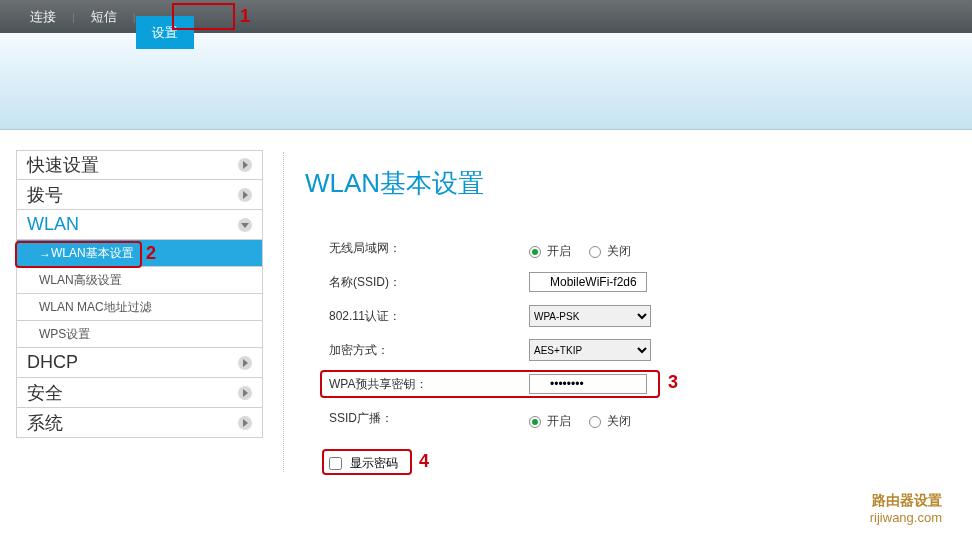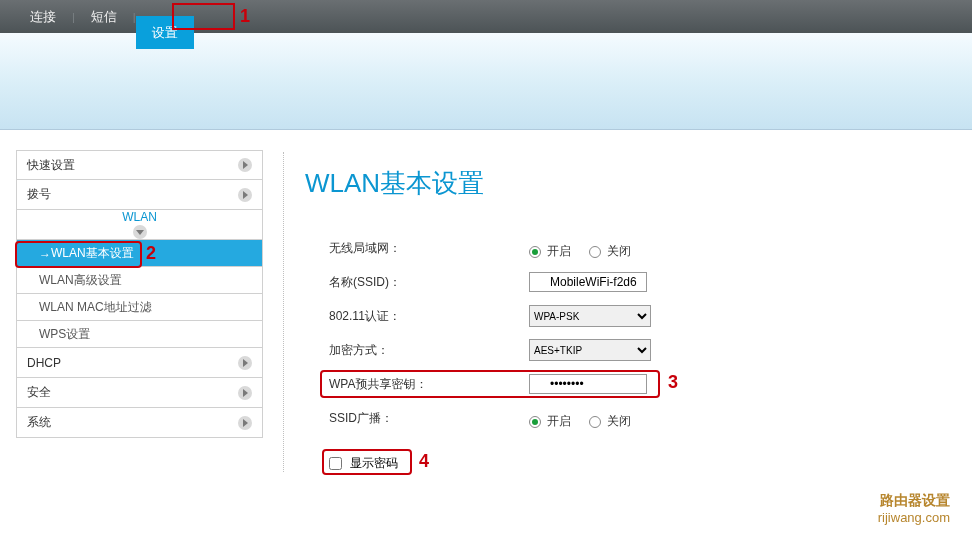--- a/index.html
+++ b/index.html
@@ -6,43 +6,43 @@
     body { width: 972px; height: 535px; background: #fff; position: relative; overflow: hidden; }
     .top-nav { height: 33px; background: linear-gradient(#6a6f72, #4c5356); display: flex; align-items: center; padding-left: 14px; font-size: 13px; }
     .nav-item { color: #f0f0f0; padding: 0 16px; cursor: pointer; height: 100%; display: flex; align-items: center; }
     .nav-sep { color: #7a8185; font-size: 11px; }
     .nav-item.active { background: #09a0dc; color: #fff; margin-top: 32px; }
     .nav-annot-box { position: absolute; border: 2px solid #c8000a; pointer-events: none; }
     .annot-num { position: absolute; color: #c8000a; font-size: 18px; font-weight: bold; }
     .banner { height: 97px; background: linear-gradient(#f5fbff 0%, #dbeff8 50%, #c7e3f2 100%); border-bottom: 1px solid #b0cadc; }
     .content { display: flex; padding-top: 20px; }
     .sidebar { width: 247px; margin-left: 16px; }
-    .side-cat { height: 30px; border: 1px solid #d0d0d0; border-top: none; display: flex; align-items: center; justify-content: space-between; padding: 0 10px; font-size: 12px; color: #333; cursor: pointer; background: #fff; }
+    .side-cat { height: 30px; border: 1px solid #d0d0d0; border-top: none; display: flex; align-items: center; justify-content: space-between; padding: 0 10px; font-size: 18px; color: #333; cursor: pointer; background: #fff; }
     .side-cat:first-child { border-top: 1px solid #d0d0d0; }
-    .side-cat.active-cat { color: #0b96d1; flex-direction: column; }
+    .side-cat.active-cat { color: #0b96d1; }
     .arrow-icon { width: 14px; height: 14px; border-radius: 50%; background: #d9d9d9; position: relative; }
     .arrow-icon::after { content: ""; position: absolute; left: 5px; top: 3px; border-left: 5px solid #7a7a7a; border-top: 4px solid transparent; border-bottom: 4px solid transparent; }
     .arrow-icon.down::after { left: 3px; top: 5px; border-top: 5px solid #7a7a7a; border-left: 4px solid transparent; border-right: 4px solid transparent; border-bottom: none; }
     .side-item { height: 27px; border: 1px solid #d0d0d0; border-top: none; display: flex; align-items: center; padding-left: 22px; font-size: 12px; color: #555; cursor: pointer; background: #fff; }
     .side-item.selected { background: #25a9e0; color: #fff; }
     .sidebar-wrap { position: relative; }
     .main { flex: 1; padding-left: 42px; padding-top: 16px; }
     .vline { position: absolute; left: 283px; top: 152px; width: 0; border-left: 1px dotted #c0c0c0; height: 320px; }
     .page-title { color: #0b96d1; font-size: 26px; font-weight: normal; margin-bottom: 30px; }
     .form-row { display: flex; align-items: center; height: 34px; font-size: 12px; color: #333; }
     .form-label { width: 224px; padding-left: 24px; }
     .radio-group { display: flex; gap: 18px; align-items: center; }
     .radio-opt { display: flex; align-items: center; gap: 6px; cursor: pointer; margin-top: 7px; }
     .radio { appearance: none; width: 12px; height: 12px; border: 1px solid #888; border-radius: 50%; position: relative; }
     .radio:checked::after { content: ""; position: absolute; width: 6px; height: 6px; background: #1a9e3a; border-radius: 50%; top: 2px; left: 2px; }
     .text-input { width: 118px; height: 20px; border: 1px solid #999; font-size: 12px; padding-left: 20px; }
     .select { width: 122px; height: 22px; border: 1px solid #999; font-size: 10px; background: #f0f0f0; }
     .chk { width: 13px; height: 13px; }
     .show-pw { display: flex; align-items: center; gap: 8px; margin-top: 20px; margin-left: 24px; font-size: 12px; }
-    .watermark { position: absolute; right: 22px; bottom: 8px; text-align: right; font-size: 14px; line-height: 18px; color: #b7862e; font-weight: bold; font-family: KaiTi, "楷体", serif; }
+    .watermark { position: absolute; right: 30px; bottom: 8px; text-align: right; font-size: 14px; line-height: 18px; color: #b7862e; font-weight: bold; font-family: KaiTi, "楷体", serif; }
     .watermark .url { color: #b7862e; font-family: Arial, sans-serif; font-size: 13px; font-weight: normal; }
   </style>
 </head>
 <body>
 
 <div class="top-nav">
   <div class="nav-item">连接</div>
   <span class="nav-sep">|</span>
   <div class="nav-item">短信</div>
   <span class="nav-sep">|</span>

